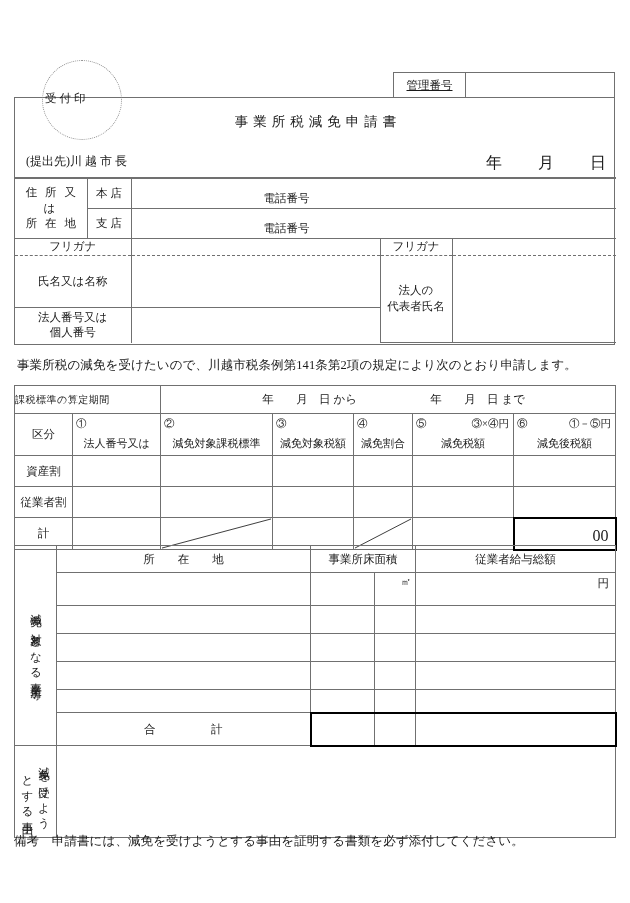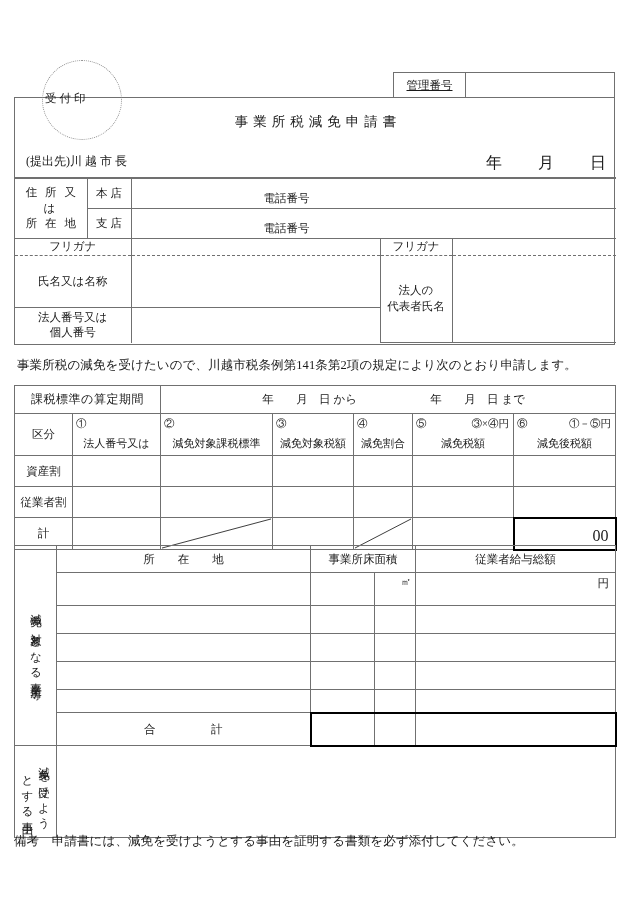--- a/index.html
+++ b/index.html
@@ -211,22 +211,22 @@
     table-layout: fixed;
     font-size: 11px;
   }
   .calc-table td {
     border: 1px solid #707070;
     padding: 0;
     vertical-align: middle;
     box-sizing: border-box;
   }
   .period-label {
-    text-align: center;
-    font-size: 12px;
+    text-align: left;
+    font-size: 10px;
     letter-spacing: .5px;
   }
   .period-value {
     font-size: 11.5px;
     text-align: center;
     white-space: nowrap;
   }
   .period-value .g1 { display:inline-block; width: 34px; }
   .period-value .g2 { display:inline-block; width: 34px; }
   .period-value .g3 { display:inline-block; width: 62px; }

